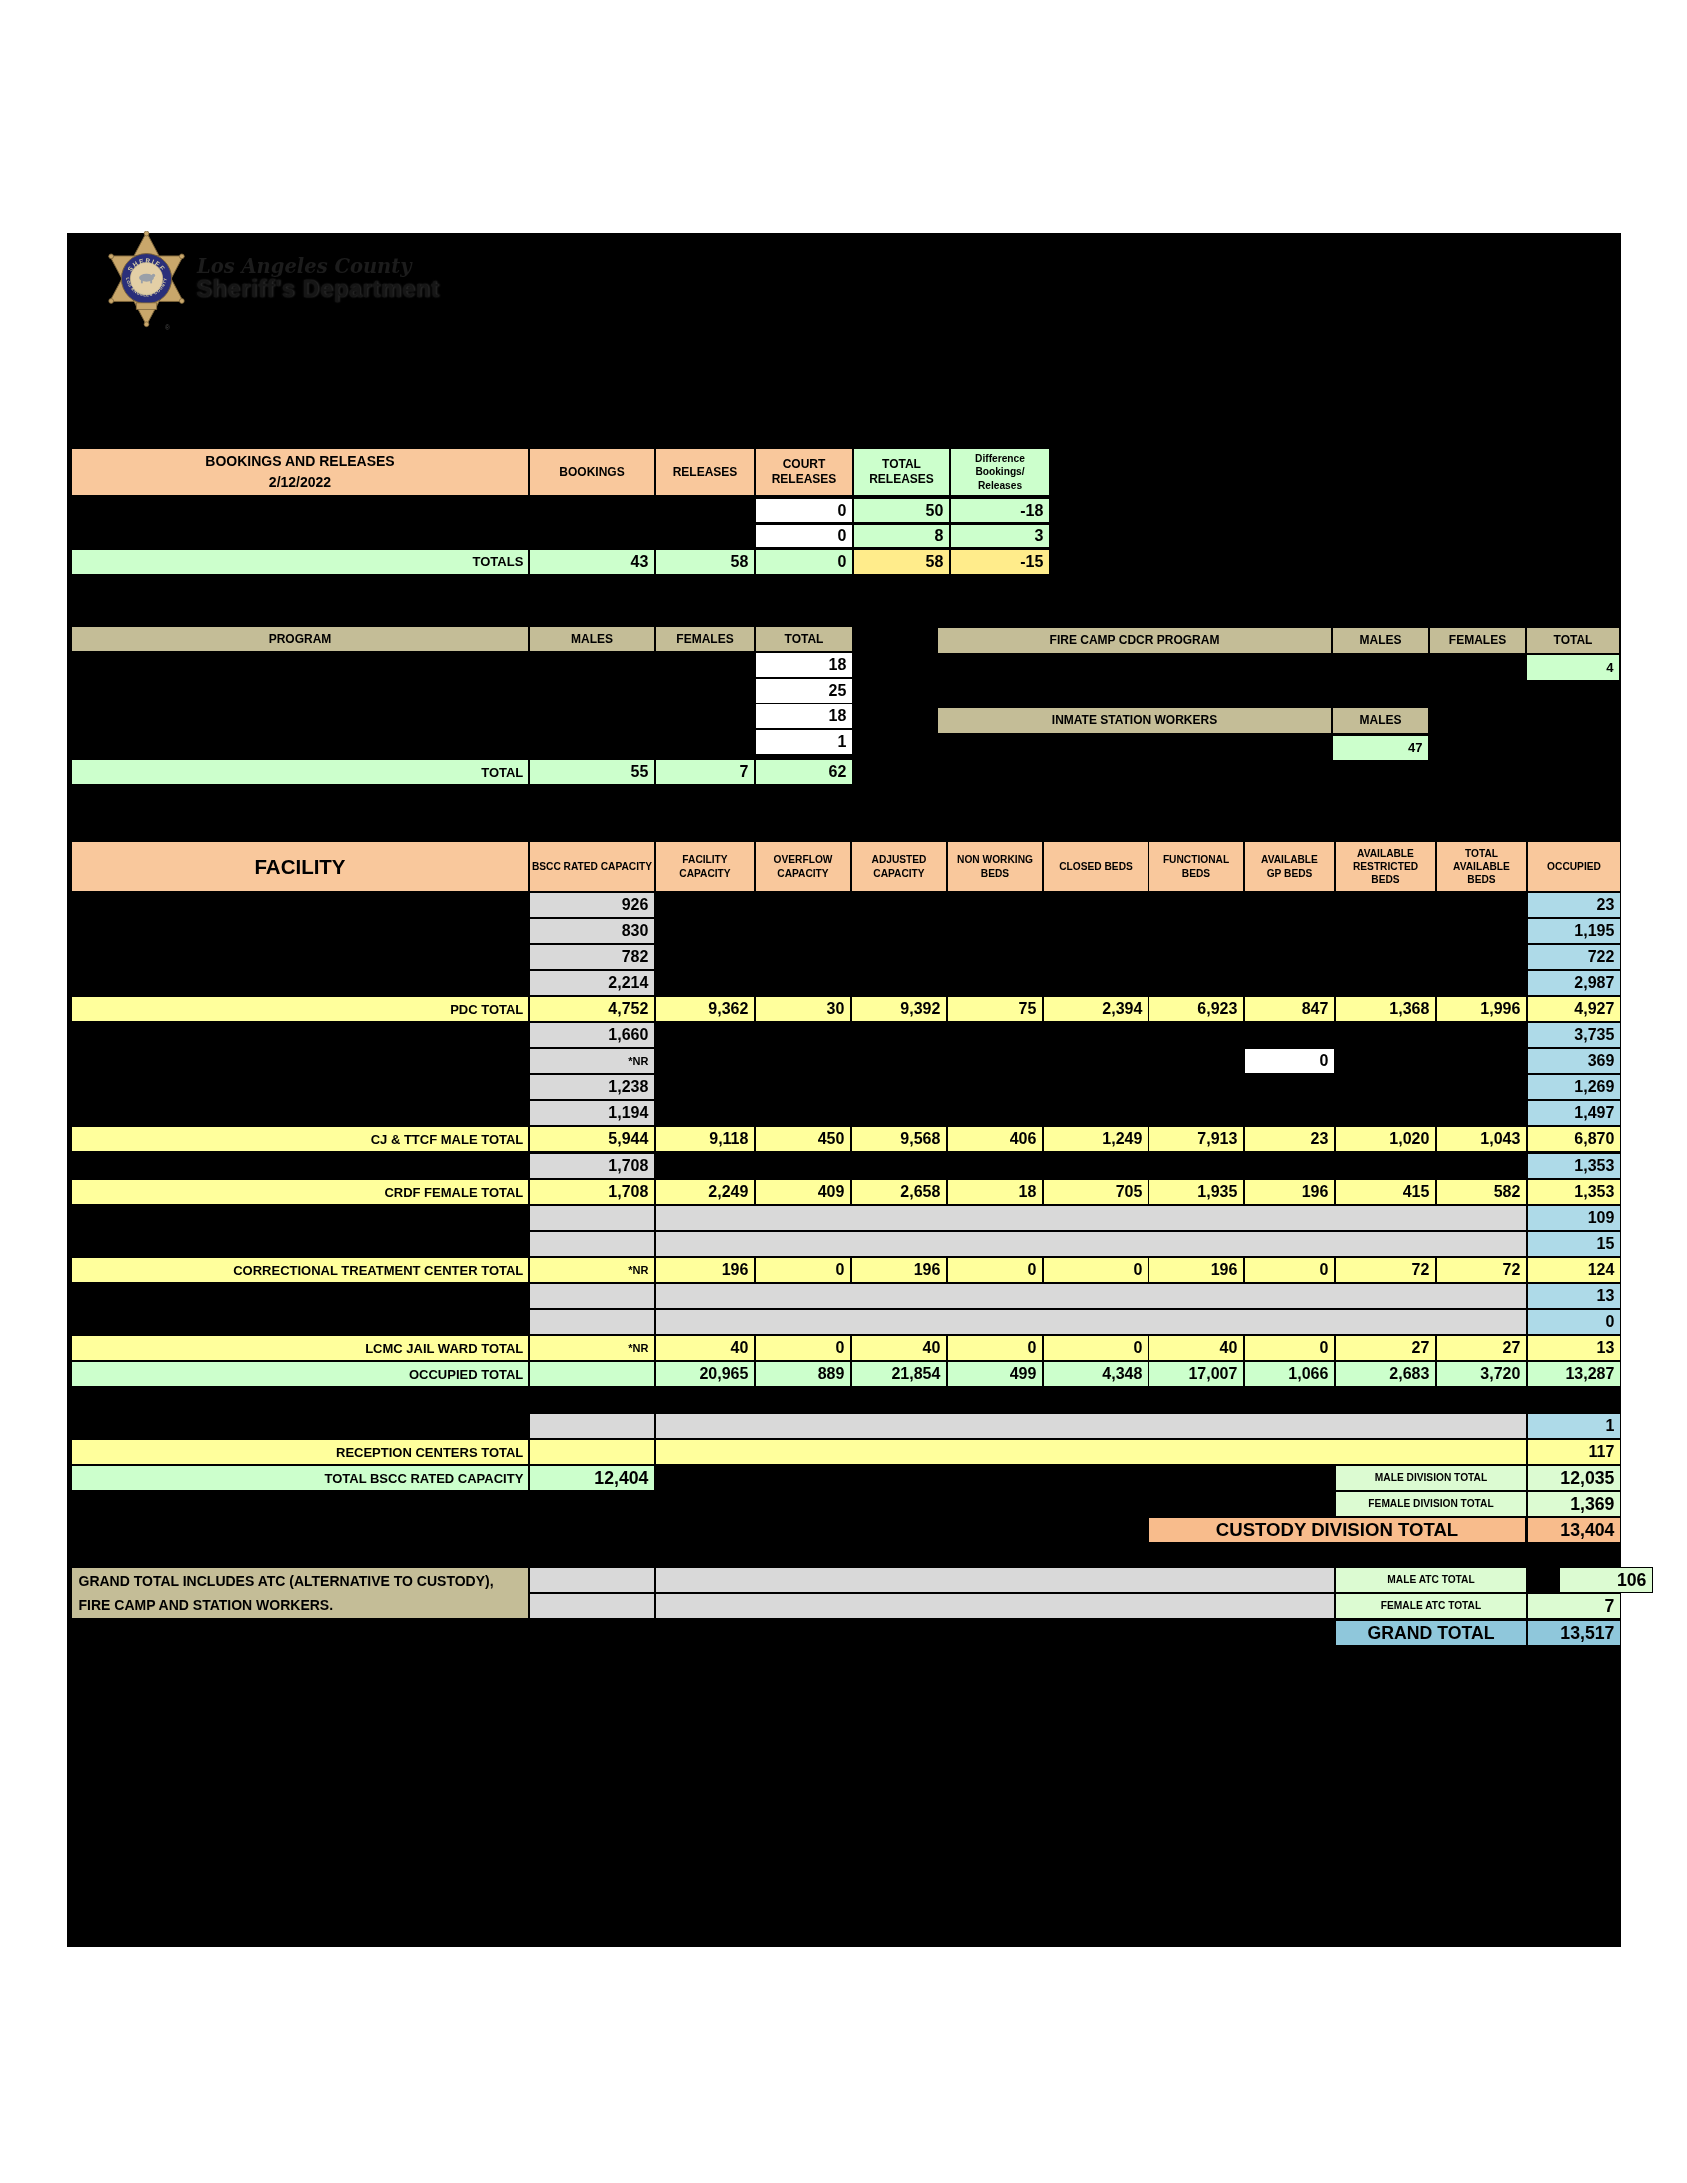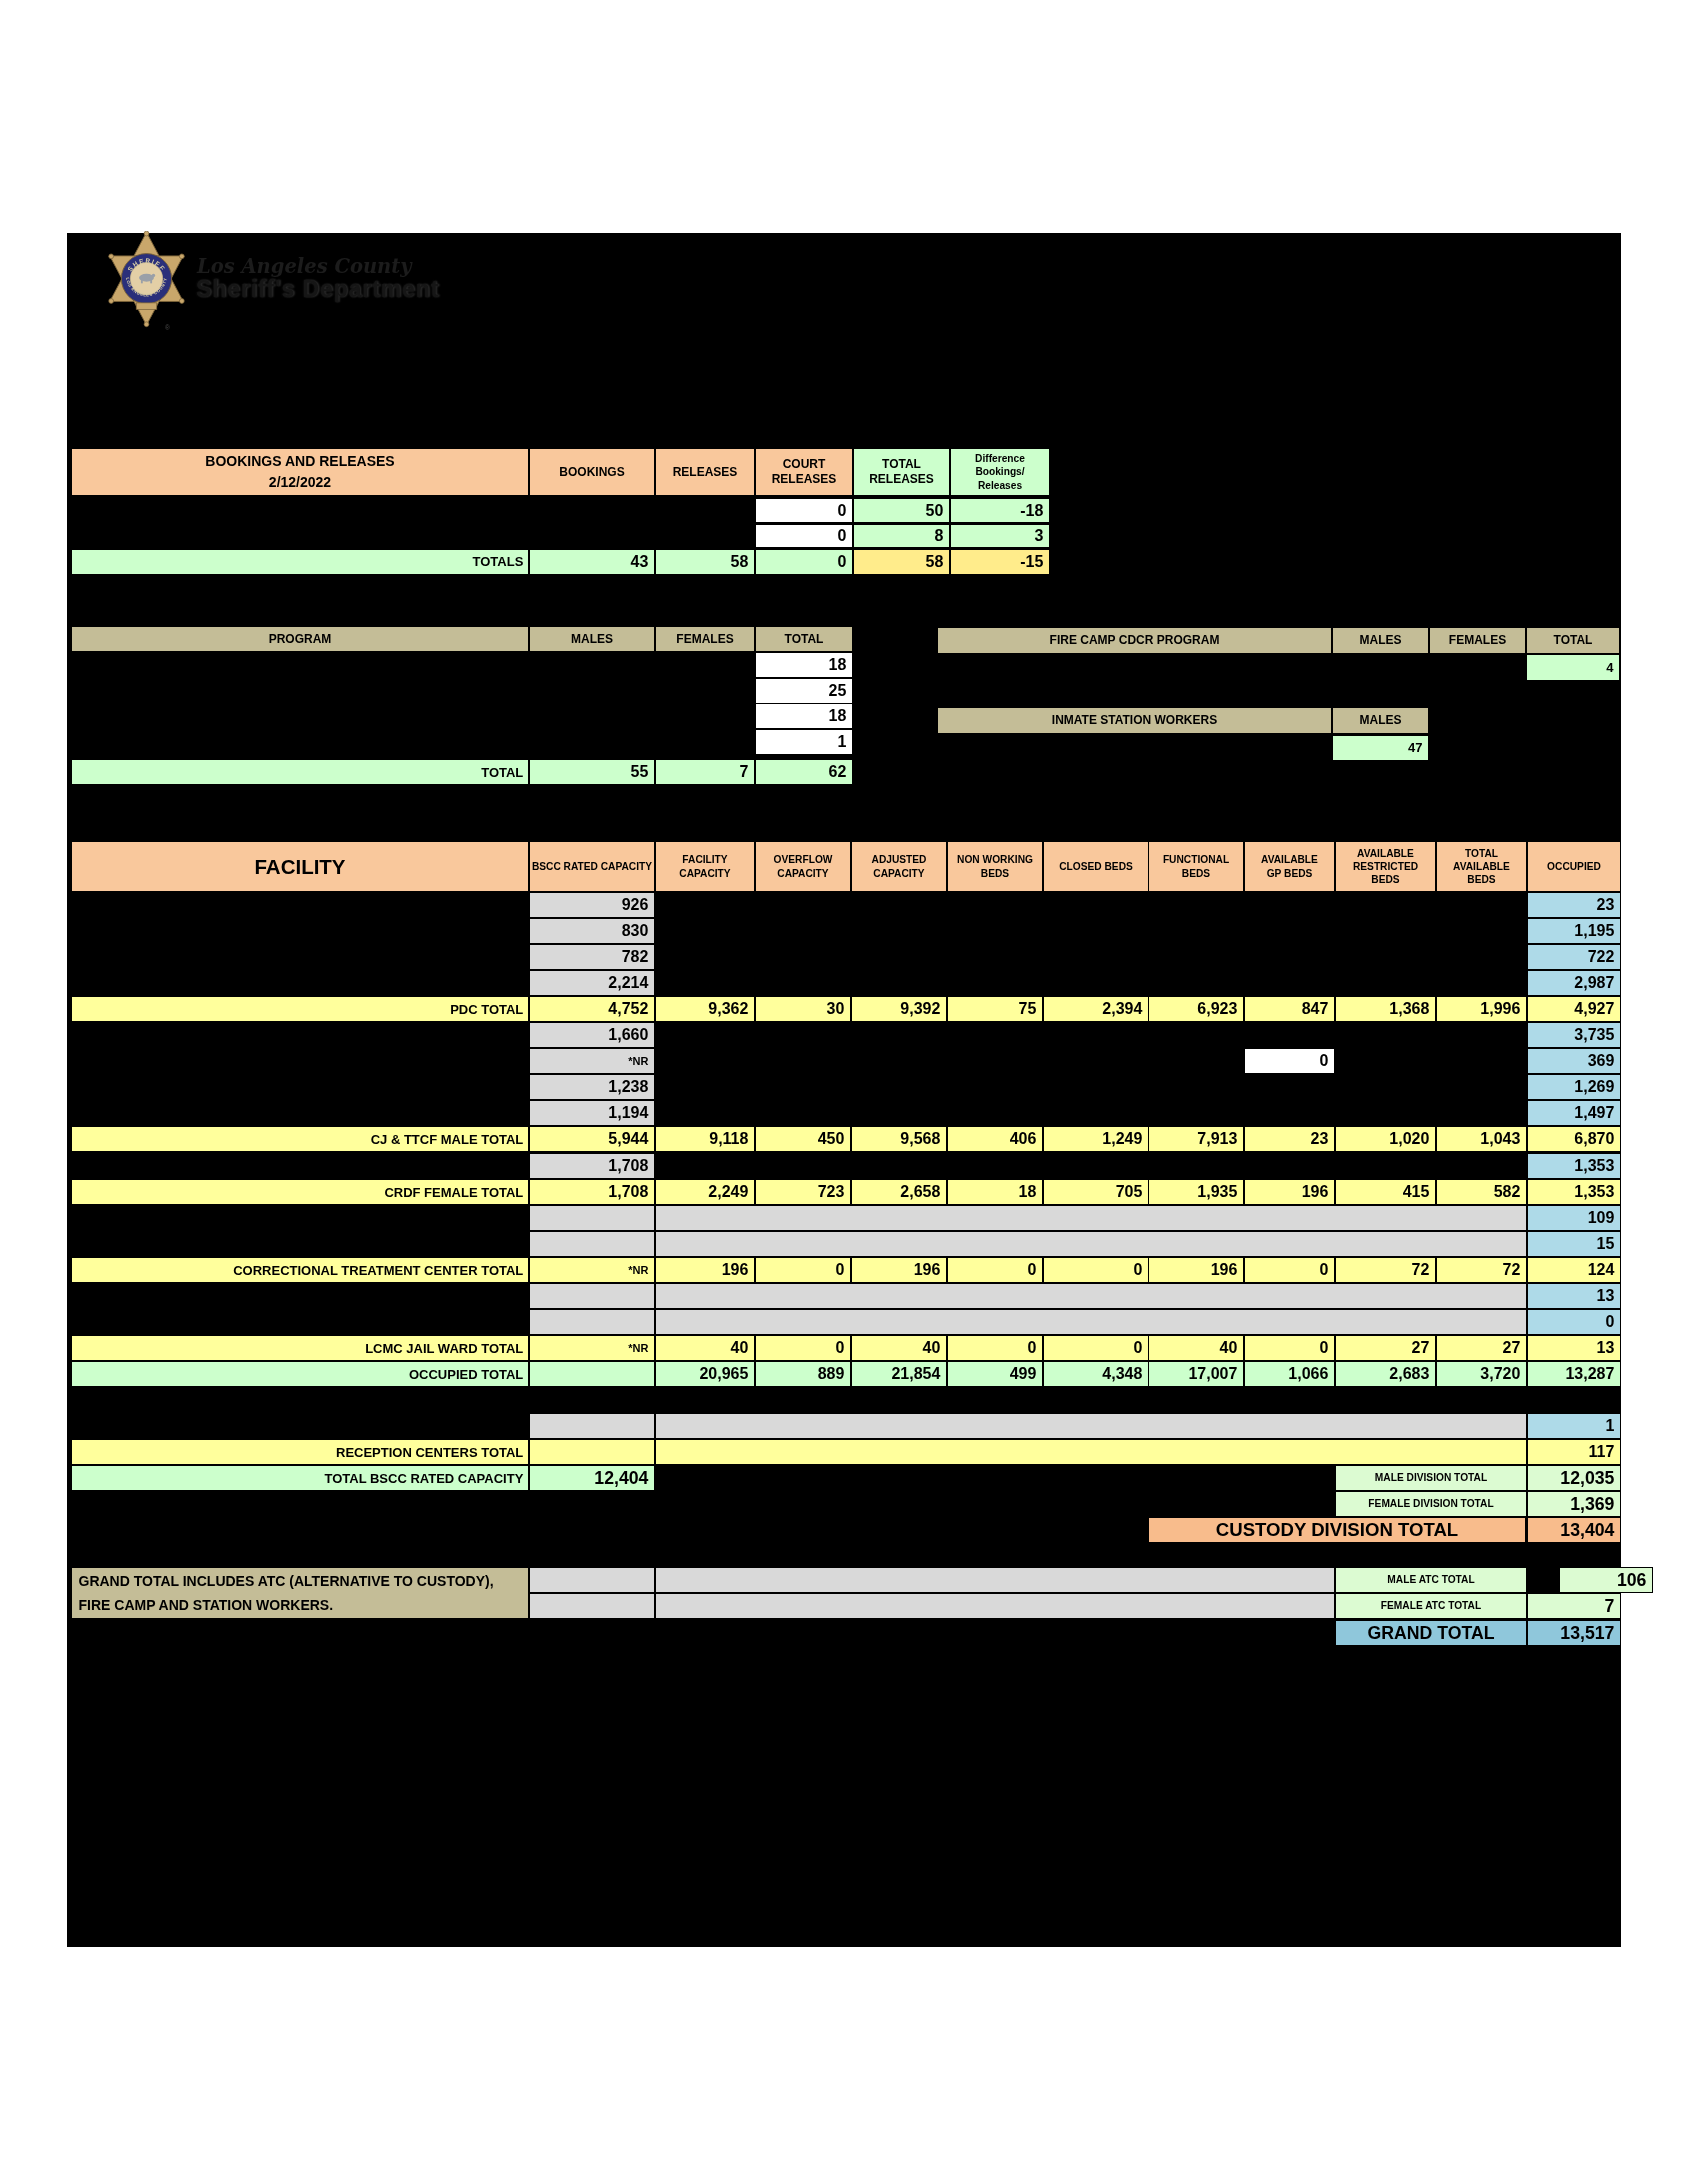--- a/index.html
+++ b/index.html
@@ -242,21 +242,21 @@
           <div class="cell c-yellow num" style="left: 1456px; width: 94px;">6,870</div>
         </div>
         <div class="trow" style="top: 261px; height: 26px;">
           <div class="cell c-gray num" style="left: 458px; width: 126px;">1,708</div>
           <div class="cell c-blue num" style="left: 1456px; width: 94px;">1,353</div>
         </div>
         <div class="trow" style="top: 287px; height: 26px;">
           <div class="cell c-yellow lbl" style="left: 0px; width: 458px;">CRDF FEMALE TOTAL</div>
           <div class="cell c-yellow num" style="left: 458px; width: 126px;">1,708</div>
           <div class="cell c-yellow num" style="left: 584px; width: 100px;">2,249</div>
-          <div class="cell c-yellow num" style="left: 684px; width: 96px;">723</div>
+          <div class="cell c-yellow num" style="left: 684px; width: 96px;">409</div>
           <div class="cell c-yellow num" style="left: 780px; width: 96px;">2,658</div>
           <div class="cell c-yellow num" style="left: 876px; width: 96px;">18</div>
           <div class="cell c-yellow num" style="left: 972px; width: 106px;">705</div>
           <div class="cell c-yellow num" style="left: 1077px; width: 96px;">1,935</div>
           <div class="cell c-yellow num" style="left: 1173px; width: 91px;">196</div>
           <div class="cell c-yellow num" style="left: 1264px; width: 101px;">415</div>
           <div class="cell c-yellow num" style="left: 1365px; width: 91px;">582</div>
           <div class="cell c-yellow num" style="left: 1456px; width: 94px;">1,353</div>
         </div>
         <div class="trow" style="top: 313px; height: 26px;">

